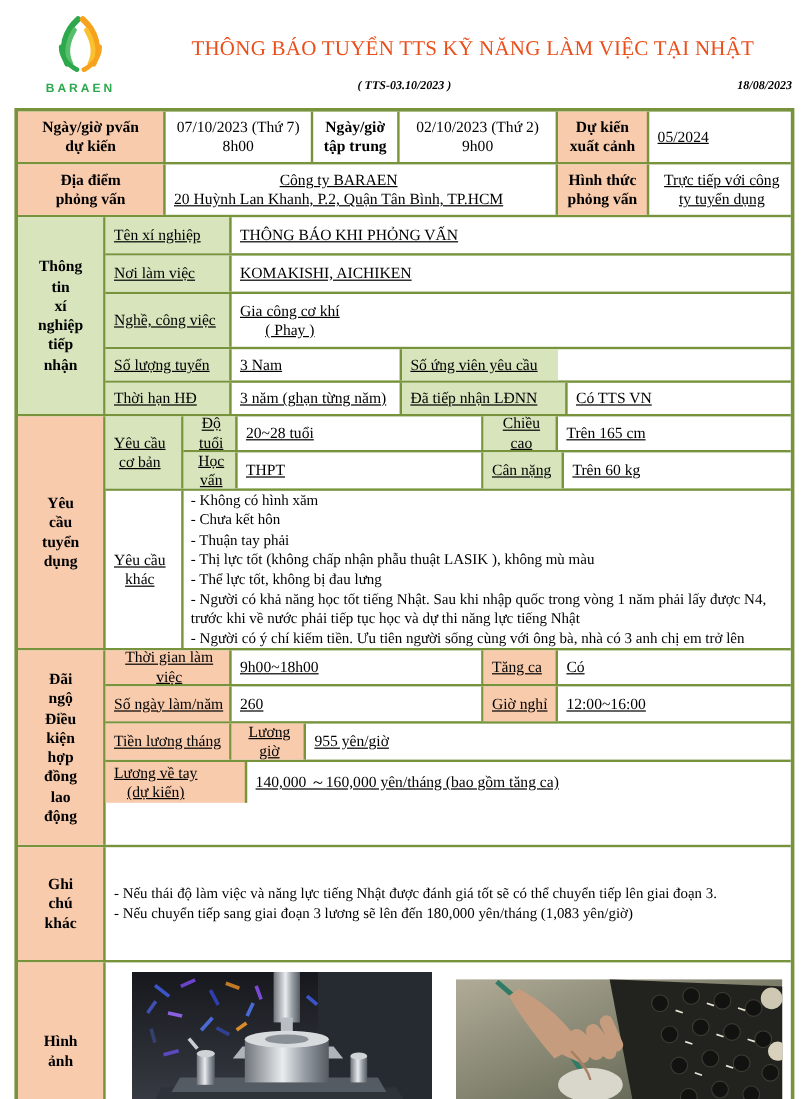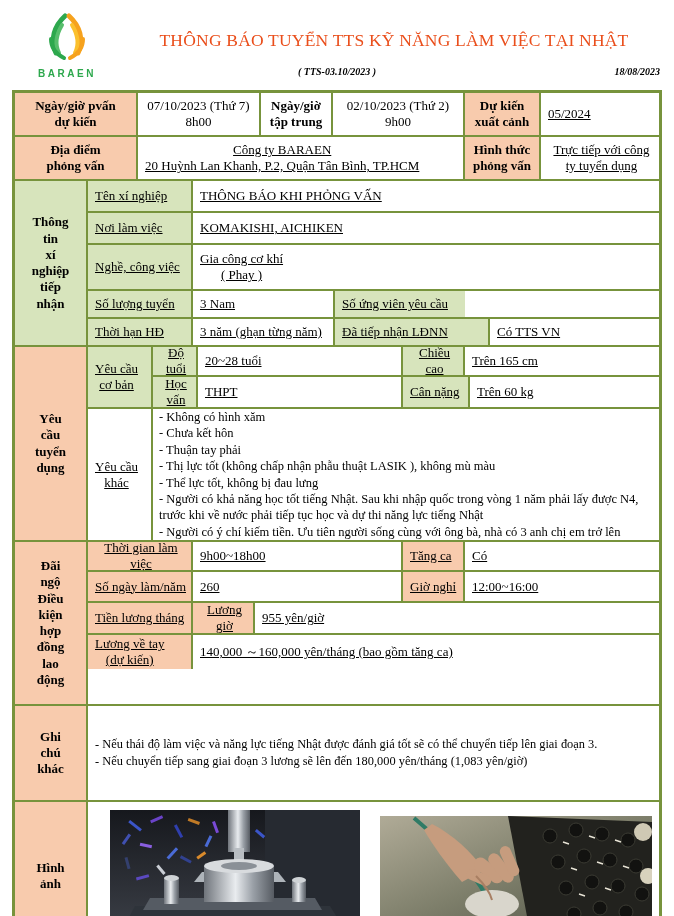--- a/index.html
+++ b/index.html
@@ -122,21 +122,21 @@
 ( Phay )</div>
         </div>
         <div class="trow bb" style="height:28px">
           <div class="cell lgreen left" style="width:105px">Số lượng tuyển</div>
           <div class="cell left" style="width:142px">3 Nam</div>
           <div class="cell lgreen left" style="width:130px">Số ứng viên yêu cầu</div>
         </div>
         <div class="trow" style="height:26px">
           <div class="cell lgreen left" style="width:105px">Thời hạn HĐ</div>
           <div class="cell left" style="width:142px">3 năm (ghạn từng năm)</div>
-          <div class="cell lgreen left" style="width:155px">Đã tiếp nhận LĐNN</div>
+          <div class="cell lgreen left" style="width:138px">Đã tiếp nhận LĐNN</div>
           <div class="cell left" style="flex:1">Có TTS VN</div>
         </div>
       </div>
     </div>
 
     <div class="sec bb">
       <div class="sec-label peach">Yêu cầu
 tuyển dụng</div>
       <div class="sec-body">
         <div class="trow bb" style="height:62px">
@@ -190,21 +190,21 @@
           <div class="cell left" style="width:210px">260</div>
           <div class="cell peach left" style="width:62px">Giờ nghỉ</div>
           <div class="cell left" style="flex:1">12:00~16:00</div>
         </div>
         <div class="trow bb" style="height:32px">
           <div class="cell peach left" style="width:105px">Tiền lương tháng</div>
           <div class="cell peach left" style="width:62px">Lương giờ</div>
           <div class="cell left" style="flex:1">955 yên/giờ</div>
         </div>
         <div class="trow" style="height:34px">
-          <div class="cell peach left pl" style="width:105px">Lương về tay
+          <div class="cell peach left pl" style="width:118px">Lương về tay
 (dự kiến)</div>
           <div class="cell left" style="flex:1">140,000 ～160,000 yên/tháng (bao gồm tăng ca)</div>
         </div>
       </div>
     </div>
 
     <div class="sec bb">
       <div class="sec-label peach">Ghi chú
 khác</div>
       <div class="sec-body">

